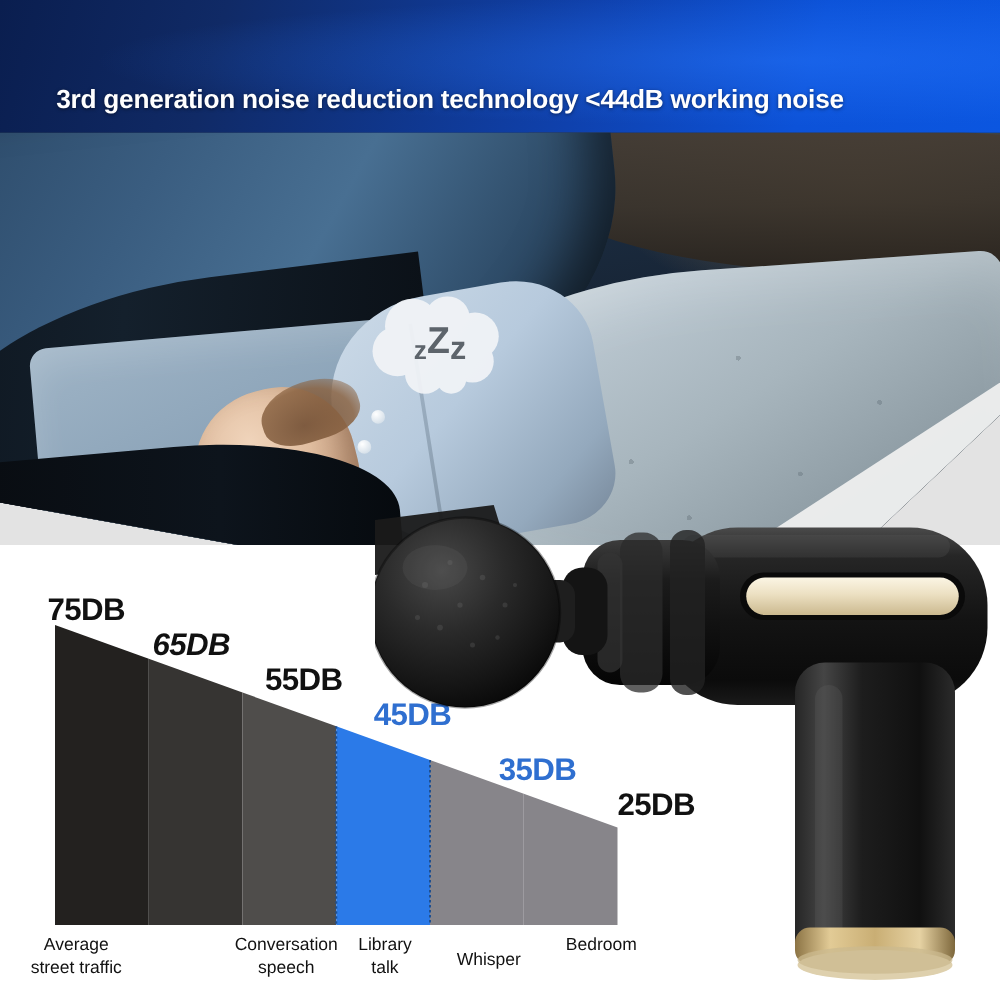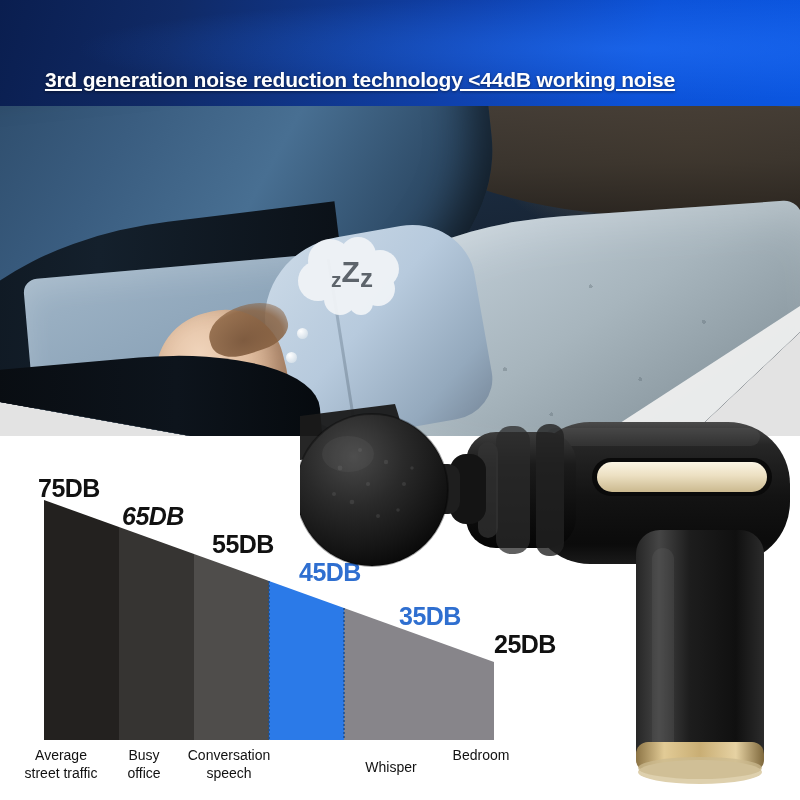--- a/index.html
+++ b/index.html
@@ -11,21 +11,21 @@
   .header{position:absolute;left:0;top:0;width:800px;height:108px;
     background:linear-gradient(105deg,#0a1e4f 0%,#102a66 22%,#0f41ad 58%,#0c52d8 80%,#0b56e0 100%);
     overflow:hidden;}
   .header:after{content:"";position:absolute;inset:0;
     background:radial-gradient(ellipse at 78% 45%,rgba(40,120,255,.45),rgba(0,0,0,0) 62%);}
   .h-title{position:absolute;left:0;top:10px;width:800px;text-align:center;
     color:#fff;font-size:40px;font-weight:bold;font-style:italic;letter-spacing:-.5px;
     text-shadow:0 2px 4px rgba(0,0,0,.55);z-index:3;}
   .h-sub{position:absolute;left:0;top:68px;width:720px;text-align:center;
     color:#fff;font-size:21px;font-weight:bold;letter-spacing:-.2px;
-    text-shadow:0 1px 3px rgba(0,0,0,.5);z-index:3;text-decoration:underline;}
+    text-shadow:0 1px 3px rgba(0,0,0,.5);z-index:3;}
 
   
   .photo{position:absolute;left:0;top:106px;width:800px;height:330px;overflow:hidden;
     clip-path:polygon(0 0,800px 0,800px 100%,0 100%);}
   .photo-inner{position:absolute;inset:0;
     clip-path:polygon(0 0, 800px 0, 800px 226px, 690px 330px, 190px 330px, 0 296px);
     background:#0b1118;}
   
   .scene{position:absolute;inset:0;
     background:
@@ -189,24 +189,24 @@
 
     <div class="val-label" style="left:38px;  top:38px;">75DB</div>
     <div class="val-label" style="left:122px; top:66px;font-style:italic;">65DB</div>
     <div class="val-label" style="left:212px; top:94px;">55DB</div>
     <div class="val-label blue" style="left:299px; top:122px;">45DB</div>
     <div class="val-label blue" style="left:399px; top:166px;">35DB</div>
     <div class="val-label" style="left:484px; top:194px;margin-left:10px;">25DB</div>
 
     <div class="cat-label" style="left:11px;  top:311px; width:100px;">Average
 street traffic</div>
-    <div class="cat-label" style="left:99px;  top:311px; width:90px;">Busy
-office</div>
     <div class="cat-label" style="left:168px; top:311px; width:122px;">Conversation
 speech</div>
+    <div class="cat-label" style="left:265px; top:311px; width:86px;">Library
+talk</div>
     <div class="cat-label" style="left:340px; top:311px; width:102px;margin-top:12px;">Whisper</div>
     <div class="cat-label" style="left:432px; top:311px; width:98px;">Bedroom</div>
   </div>
 
   <div class="gun">
     <svg width="500" height="402" viewBox="0 0 500 402">
       <defs>
         <radialGradient id="ballG" cx="38%" cy="28%" r="78%">
           <stop offset="0%" stop-color="#484848"></stop>
           <stop offset="42%" stop-color="#2a2a2a"></stop>

